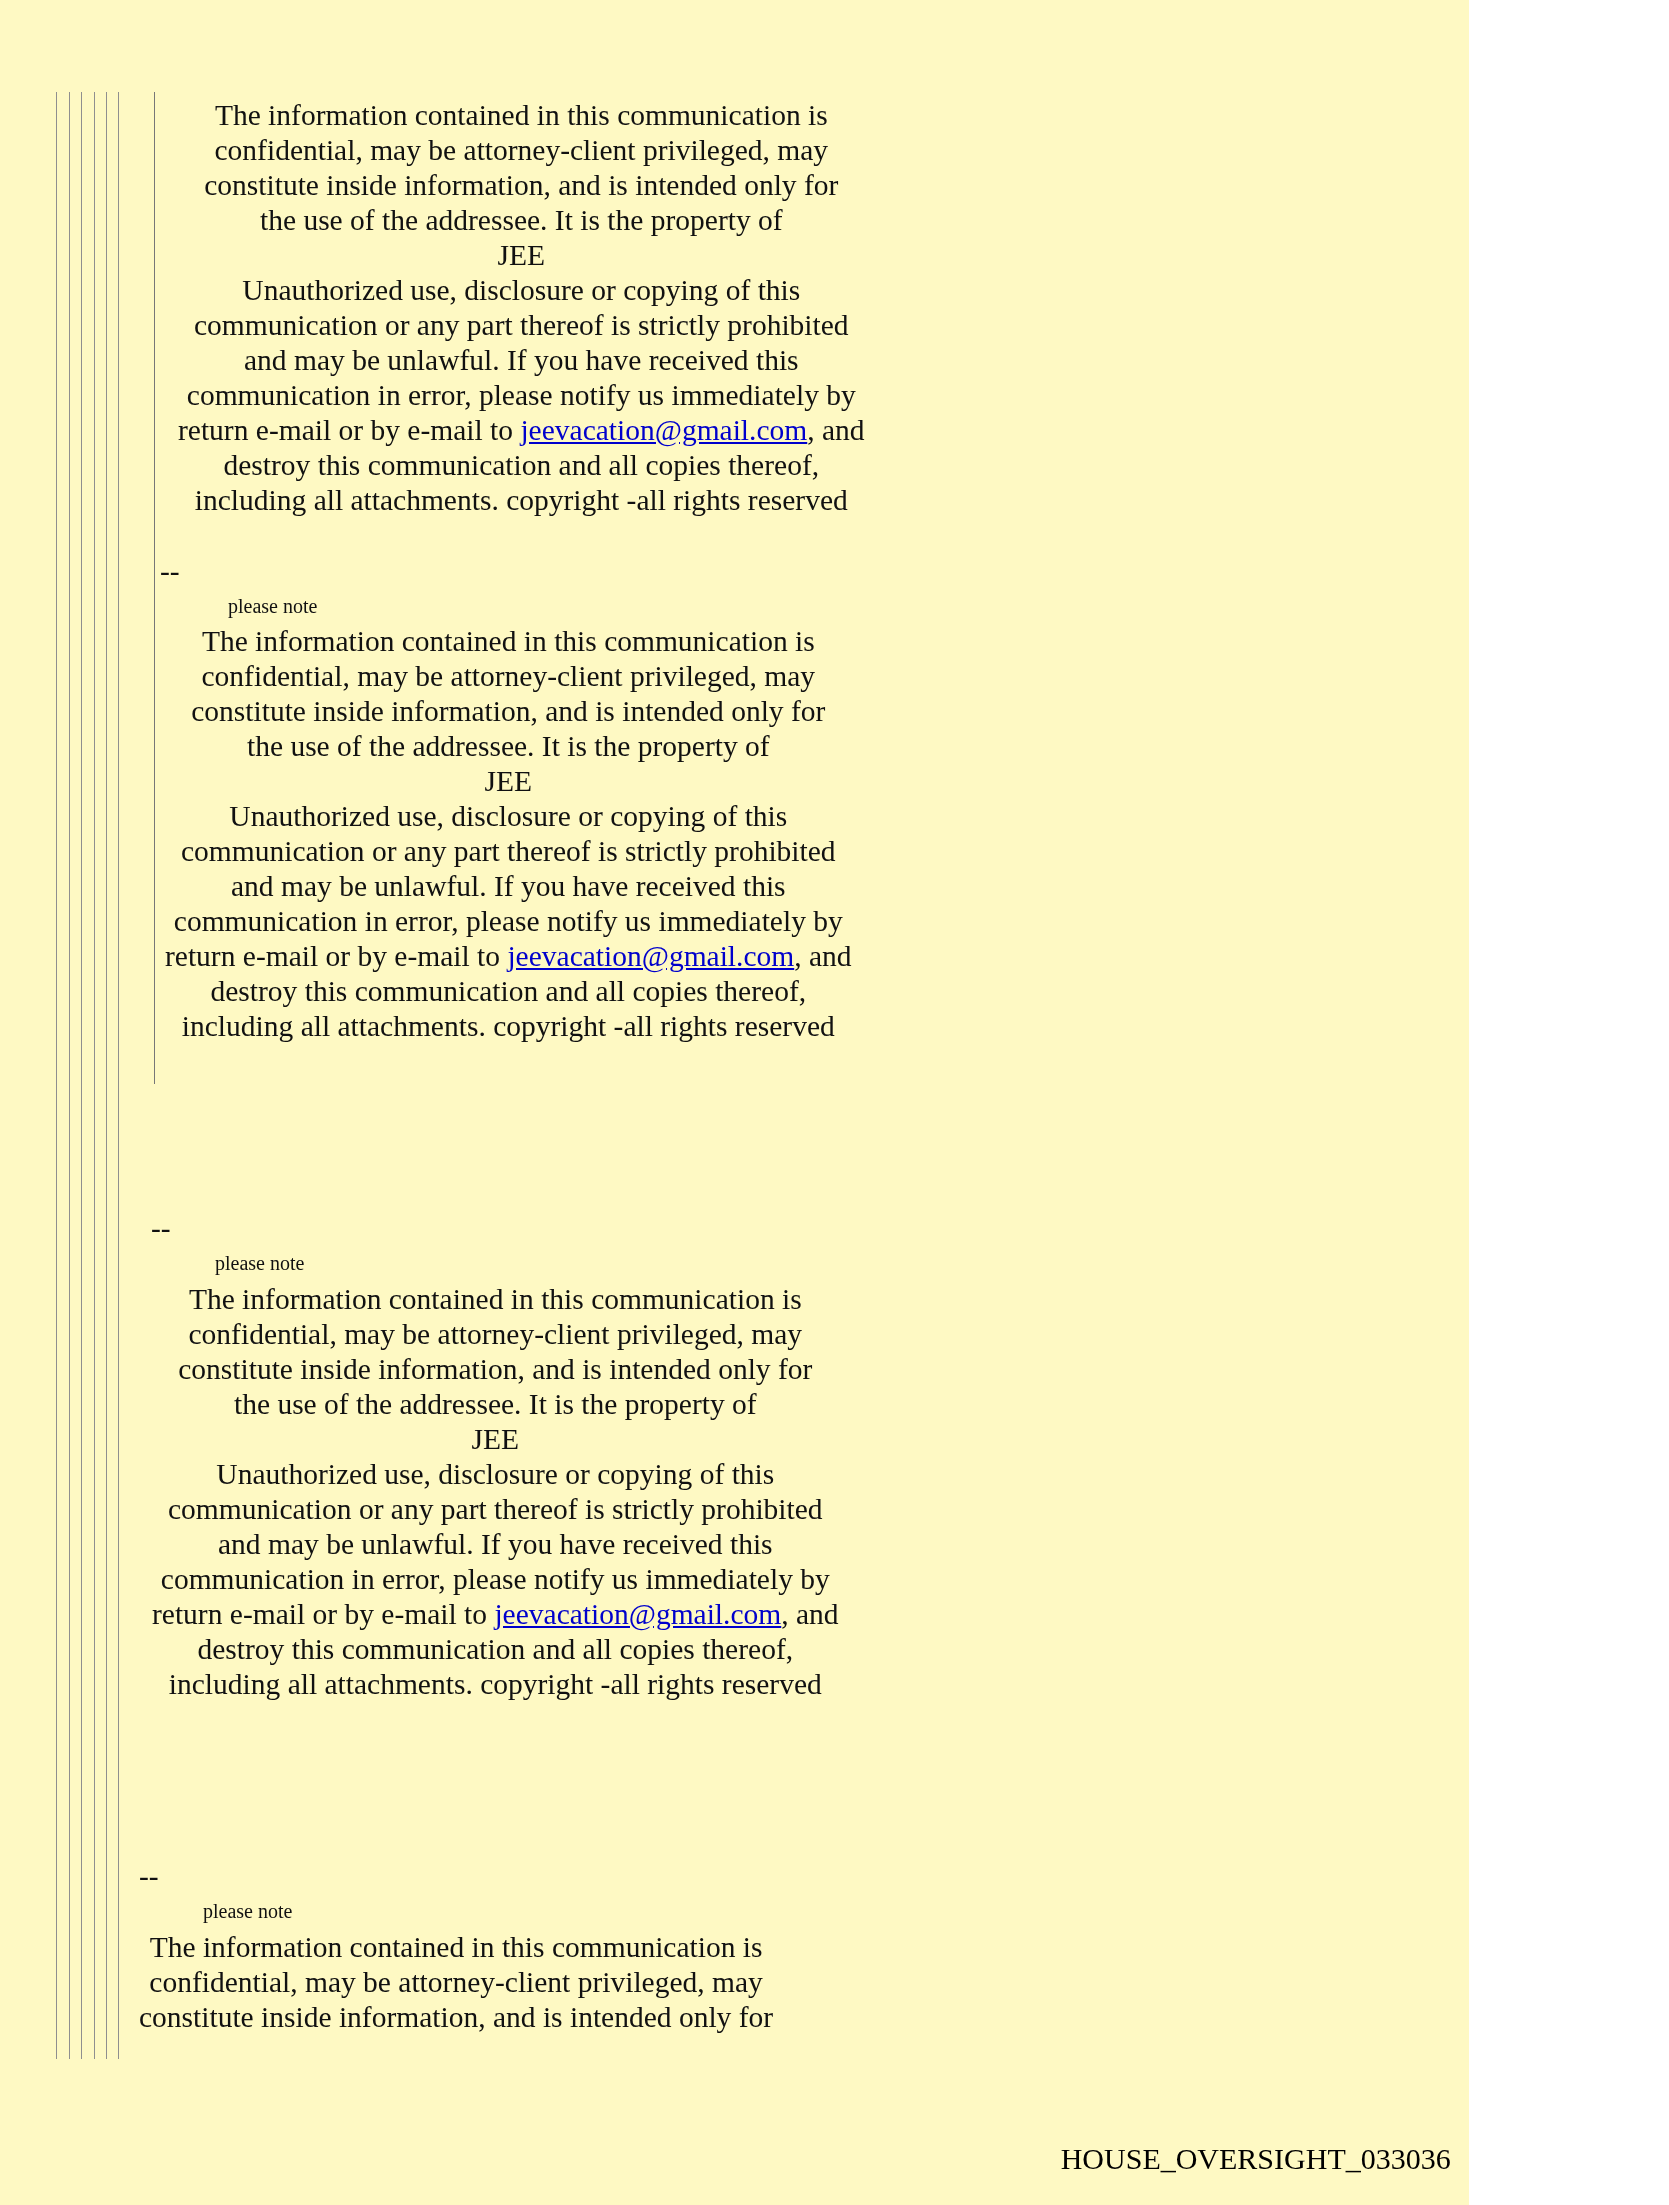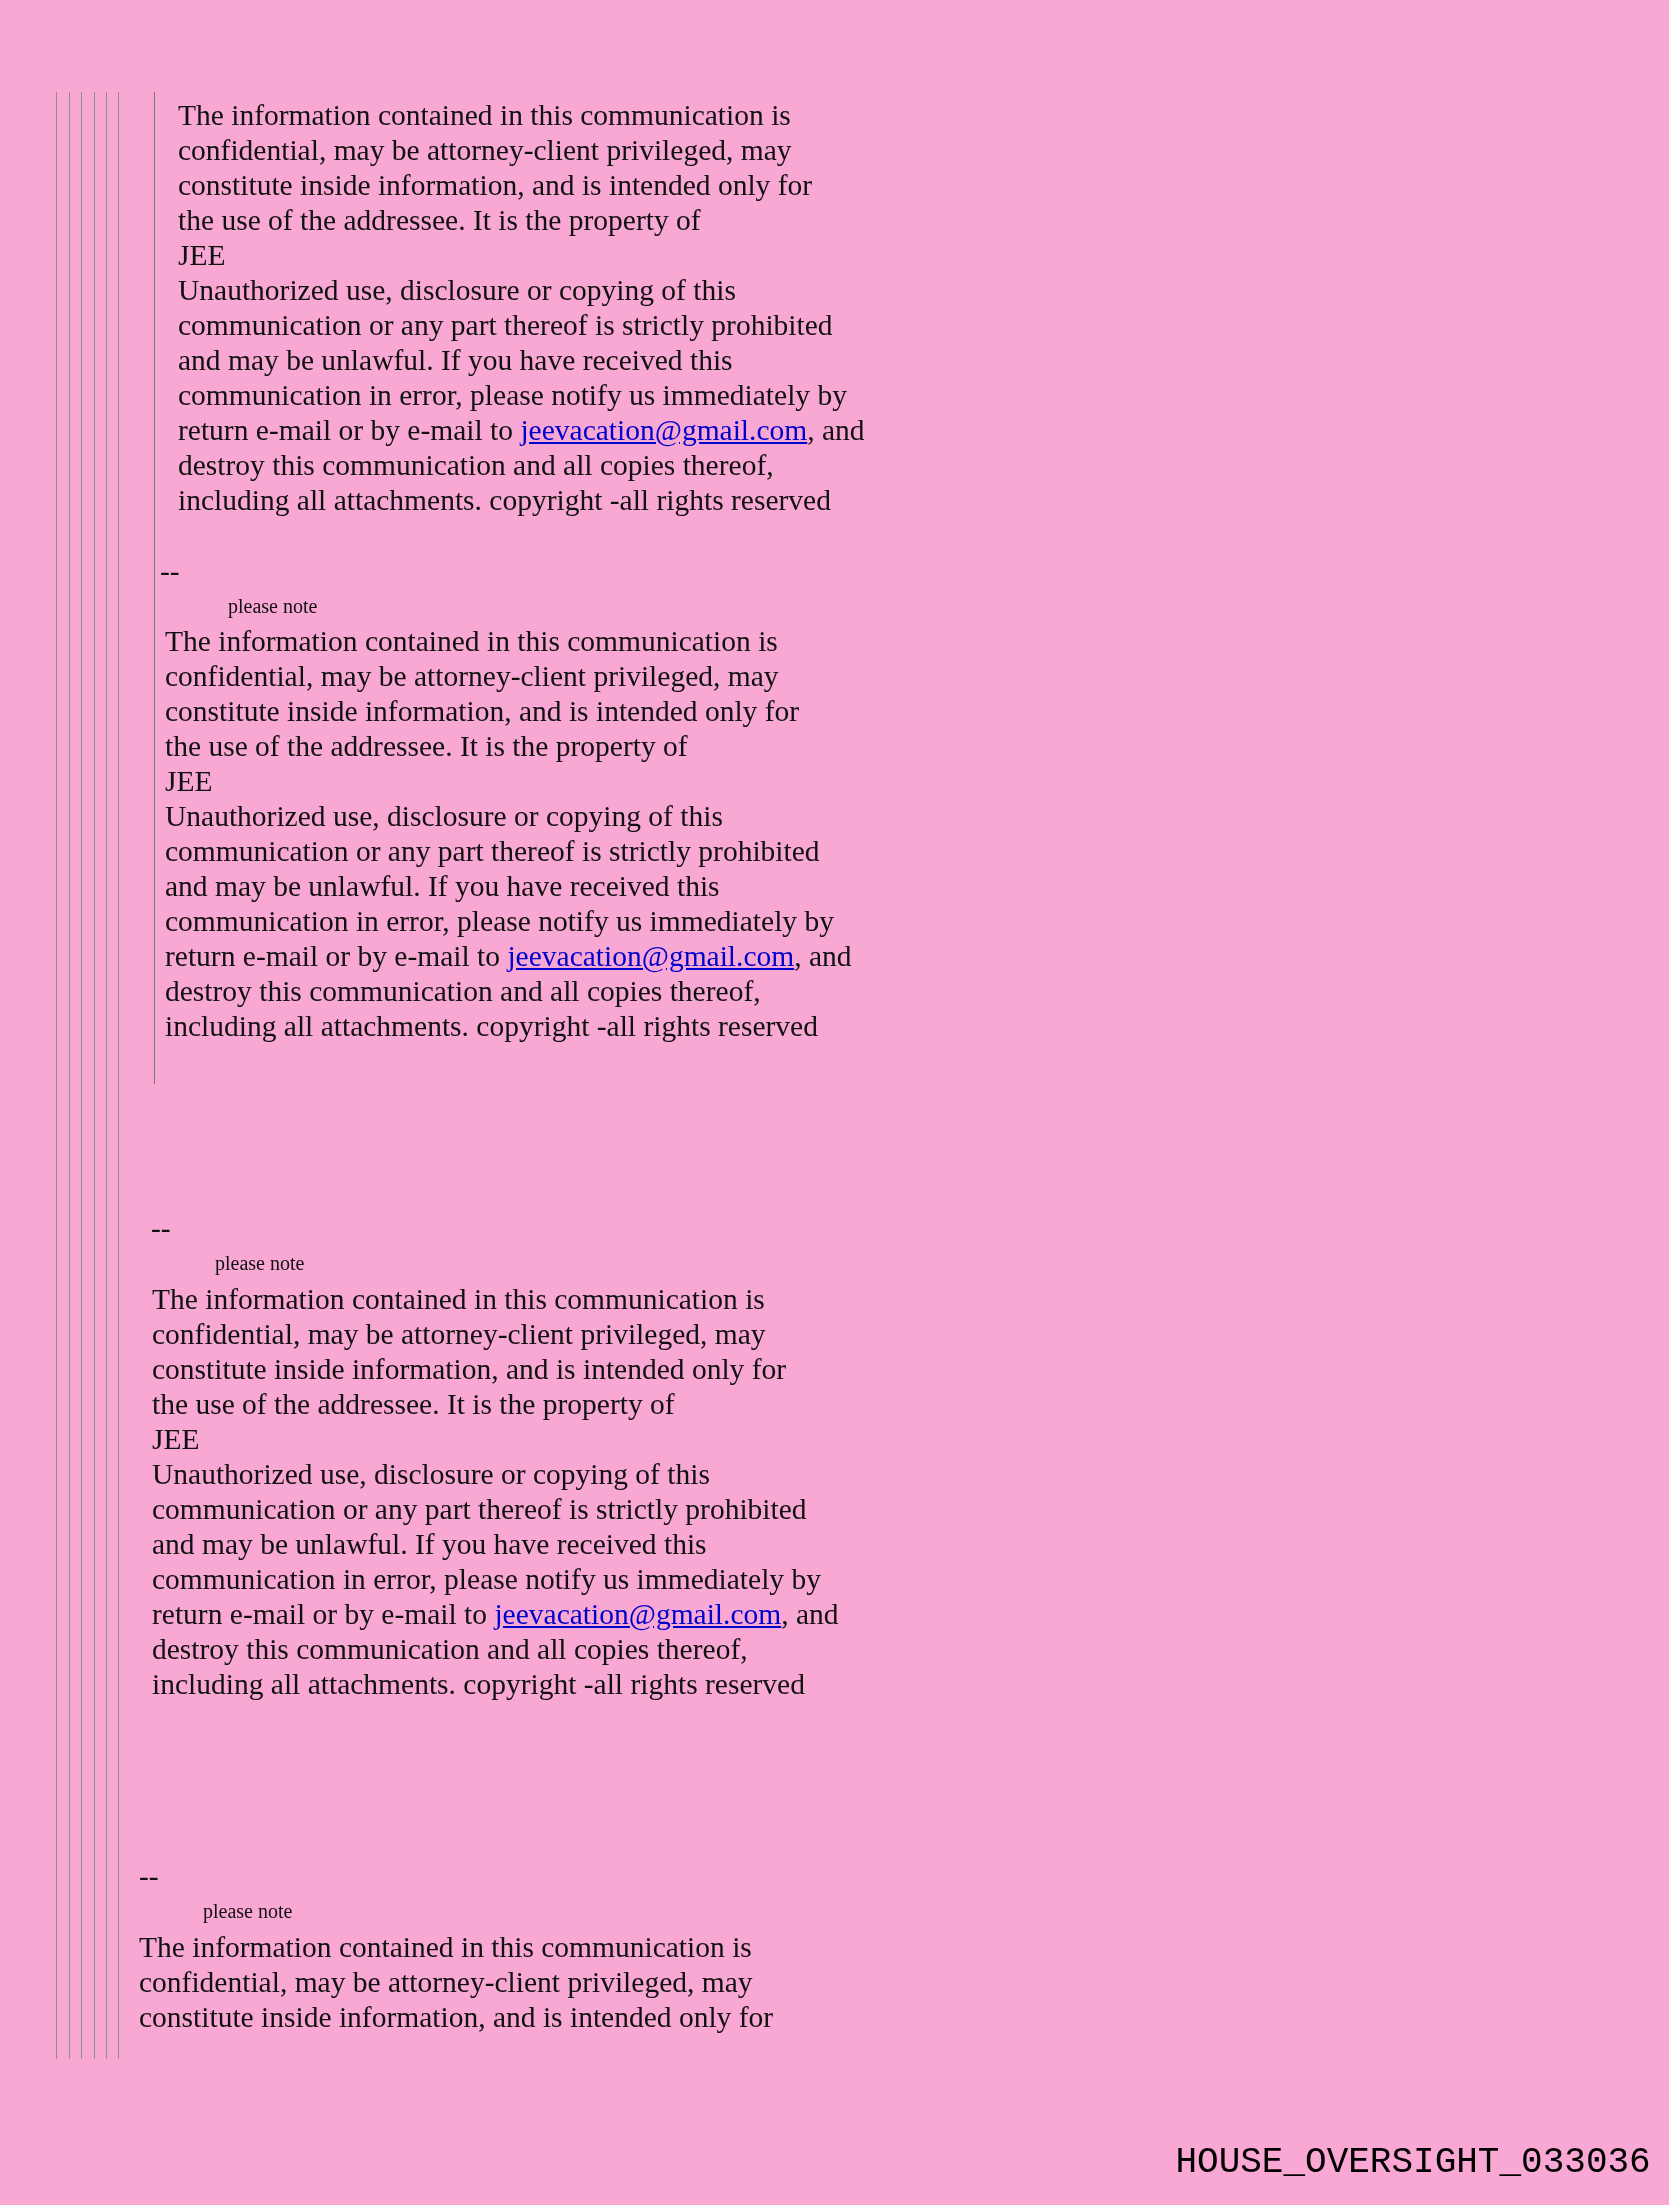--- a/index.html
+++ b/index.html
@@ -1,24 +1,25 @@
 <!DOCTYPE html>
 <html style="font-size:10.5px"><head>
 <meta charset="utf-8">
 <style>
   * { margin: 0; padding: 0; box-sizing: border-box; }
   html, body { background: #ffffff; }
   .page {
     position: relative;
-    width: 1669px;
+    width: 1469px;
     height: 2205px;
-    background: #f9a8d4;
+    background: #fef9c3;
     overflow: hidden;
     font-family: "Liberation Serif", "DejaVu Serif", serif;
     color: #111111;
+    text-align: center;
   }
   .quote-bar {
     position: absolute;
     width: 1.3px;
     background: #8f8f8f;
   }
   .quote-bar.inner { background: #777777; }
   .disclaimer-block {
     position: absolute;
     font-size: 29.5px;
@@ -35,22 +36,22 @@
     font-size: 20px;
     line-height: 35px;
   }
   .email-link {
     color: #0000cc;
     text-decoration: underline;
     cursor: pointer;
   }
   .footer {
     position: absolute;
-    font-family: Liberation Mono, monospace;
-    font-size: 36px;
+    font-family: Liberation Serif, serif;
+    font-size: 30px;
     color: #000000;
     right: 18.3px;
     top: 2142px;
   }
 </style>
 </head>
 <body>
 
 <div class="page">
 

